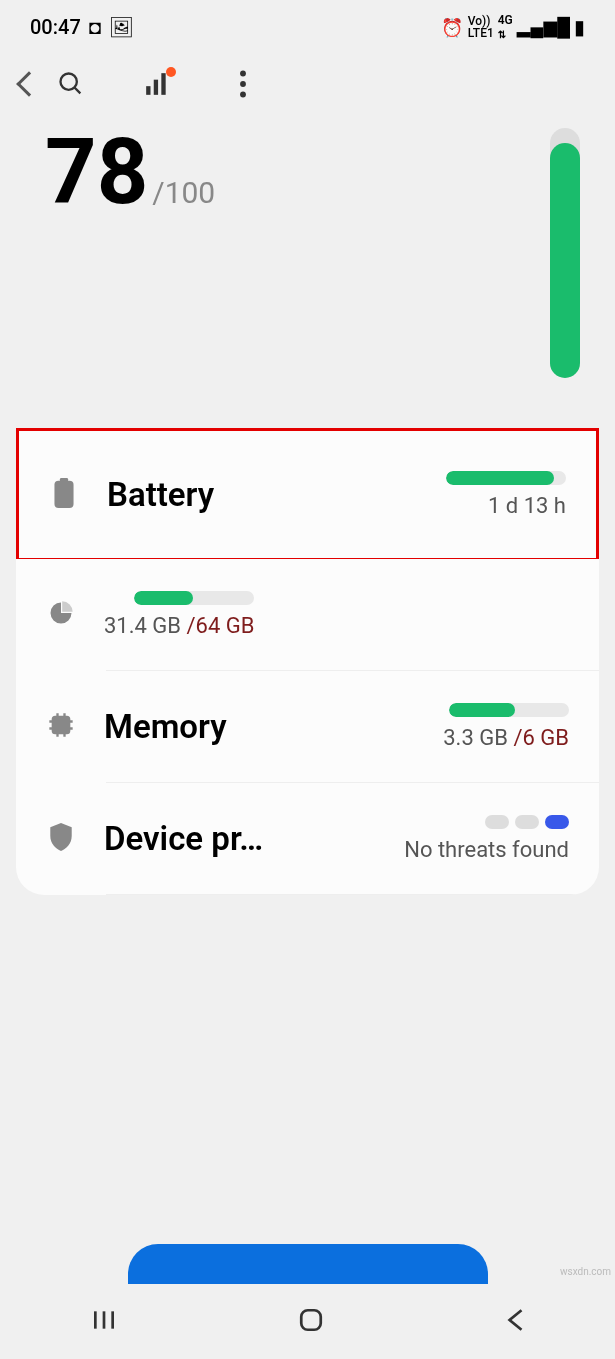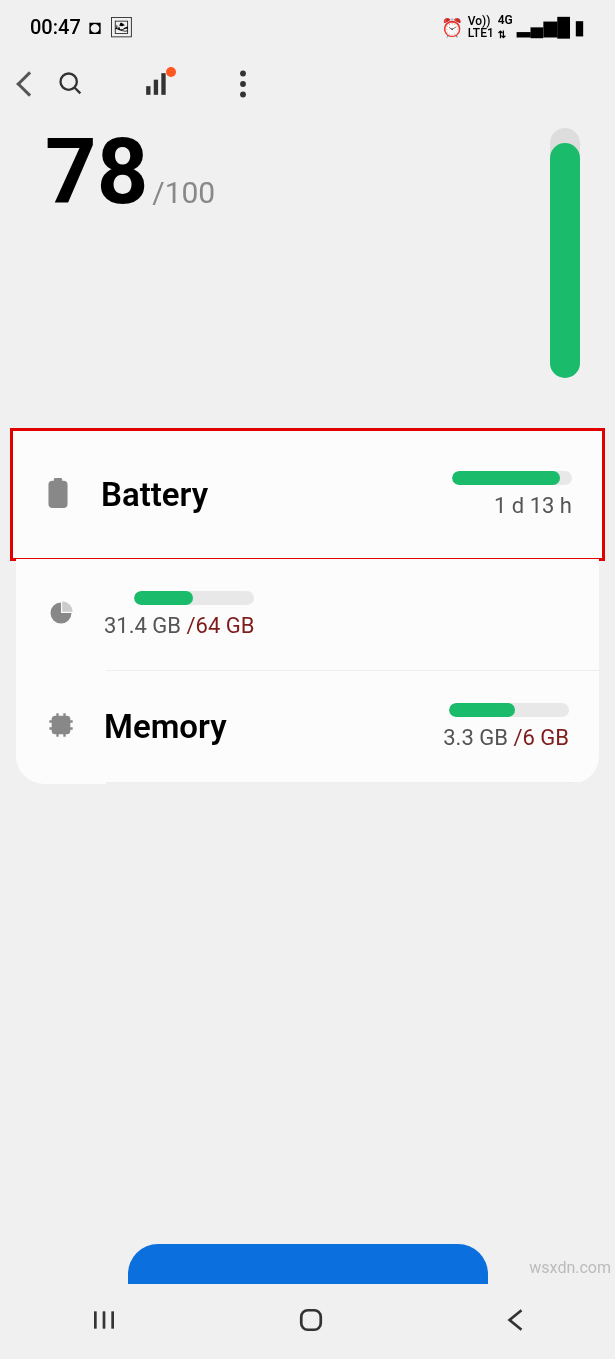--- a/index.html
+++ b/index.html
@@ -122,21 +122,21 @@
     .row-value {
       font-size: 22px;
       color: #555;
       margin-top: 8px;
     }
     .row-value .dim { color: #7f1d1d; }
     .dots { display:flex; gap:6px; justify-content:flex-end; }
     .dot { width:24px; height:14px; border-radius:7px; }
     .highlight {
       border: 3px solid #e30000;
-      margin: 0 10px;
+      margin: 0 16px;
     }
     .highlight .row { padding: 40px 30px; }
     .cta {
       position: absolute;
       bottom: 75px;
       left: 50%;
       transform: translateX(-50%);
       width: 360px;
       height: 40px;
       background: #0b6fde;
@@ -150,21 +150,21 @@
       display: flex;
       justify-content: space-around;
       align-items: center;
       background: #f0f0f0;
     }
     .nav-btn { color: #333; }
     .watermark {
       position: absolute;
       right: 4px;
       bottom: 82px;
-      font-size: 16px;
+      font-size: 10px;
       color: #bbb;
       writing-mode: horizontal-tb;
     }
   </style>
 </head>
 <body>
 
 <div class="status-bar">
   <div class="status-left">
     <span>00:47</span>
@@ -283,20 +283,36 @@
       <div class="mini-bar">
           <div class="mini-fill" style="width:55%;"></div>
         </div>
       <div class="row-value">
         <span>3.3 GB</span><span class="dim"> /6 GB</span>
       </div>
     </div>
   </div>
   <div class="divider"></div>
 
+  <div class="row">
+    <div class="row-icon">
+      <svg width="26" height="30" viewBox="0 0 24 28" fill="#888">
+          <path d="M12 1 L22 5 V13 C22 20 17 25 12 27 C7 25 2 20 2 13 V5 Z"></path>
+        </svg>
+    </div>
+    <div class="row-label">Device pr…</div>
+    <div class="row-right">
+      <div class="dots">
+        <div class="dot" style="background:#ddd;"></div>
+        <div class="dot" style="background:#ddd;"></div>
+        <div class="dot" style="background:#3858e9;"></div>
+      </div>
+      <div class="row-value">No threats found</div>
+    </div>
+  </div>
   <div class="divider"></div>
 
 
 </div>
 
 <div class="cta"></div>
 
 <div class="watermark">wsxdn.com</div>
 
 <div class="navbar">

